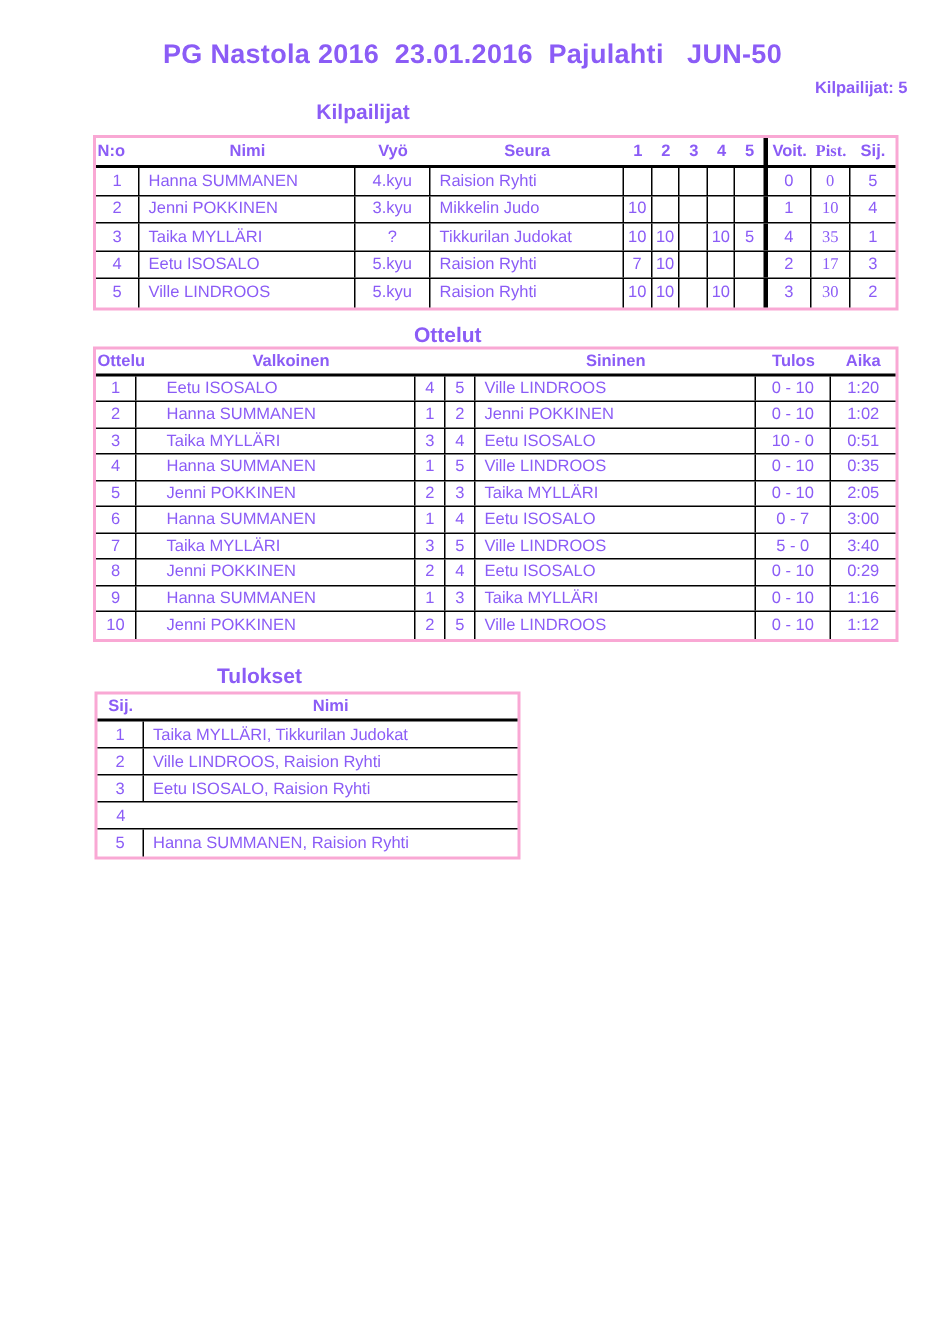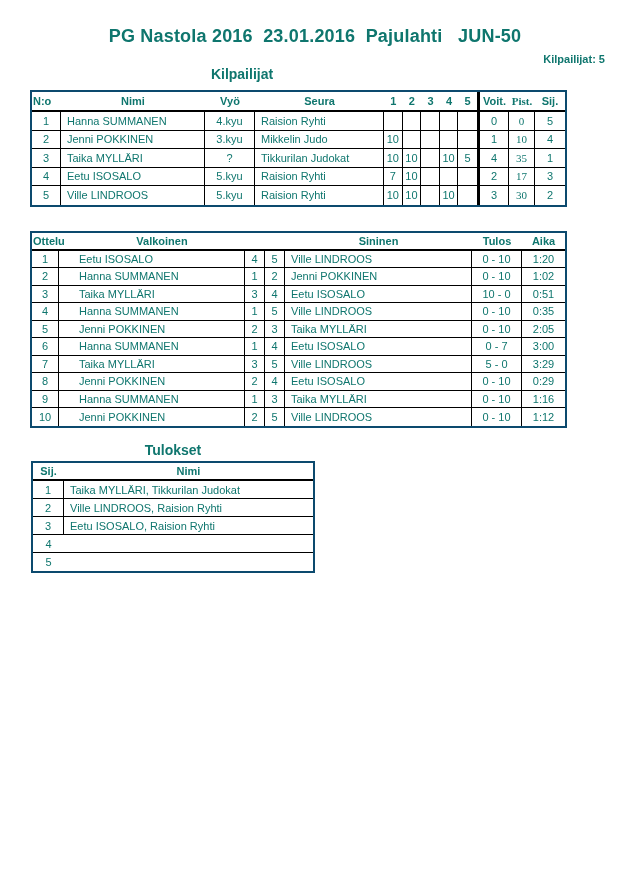--- a/index.html
+++ b/index.html
@@ -1,35 +1,35 @@
 <!DOCTYPE html>
 <html><head>
 <meta charset="utf-8">
 <style>
   html,body{margin:0;padding:0;background:#fff;}
   .page{
     position:relative;width:630px;height:891px;background:#ffffff;
-    font-family:"Liberation Sans",sans-serif;color:#0f766e;overflow:hidden;
+    font-family:"Liberation Sans",sans-serif;color:#8b5cf6;overflow:hidden;
   }
   .title{
     position:absolute;top:26px;left:0;width:630px;text-align:center;
     font-size:18px;font-weight:bold;white-space:pre;letter-spacing:0.2px;
   }
   .count-label{
     position:absolute;top:53px;right:25px;font-size:11px;font-weight:bold;
   }
   .section-heading{
     position:absolute;text-align:center;font-size:14px;font-weight:bold;
   }
   .h-kilpailijat{left:16px;top:66px;width:452px;}
   .h-ottelut{left:30px;top:215px;width:537px;}
   .h-tulokset{left:31px;top:442px;width:284px;}
 
   .tbl{
-    position:absolute;border:2px solid #0c4a6e;background:#fff;box-sizing:border-box;
+    position:absolute;border:2px solid #f9a8d4;background:#fff;box-sizing:border-box;margin-left:32px;
   }
   .tbl-kilpailijat{left:30px;top:90px;width:537px;}
   .tbl-ottelut{left:30px;top:231px;width:537px;}
   .tbl-tulokset{left:31px;top:461px;width:284px;}
 
   .tr{display:flex;border-bottom:1px solid #000;box-sizing:border-box;height:18.5px;}
   .tbl-ottelut .tr{height:17.5px;}
   .tbl-tulokset .tr{height:18px;}
   .tr:last-child{border-bottom:none;}
   .thead{border-bottom:2px solid #000;height:20px;}
@@ -158,20 +158,21 @@
       <div class="td k-s">10</div>
       <div class="td k-s"></div>
       <div class="td k-s">10</div>
       <div class="td k-s k-s-last"></div>
       <div class="td k-voit">3</div>
       <div class="td k-pist">30</div>
       <div class="td k-sij">2</div>
     </div>
   </div>
 
+  <div class="section-heading h-ottelut">Ottelut</div>
 
   <div class="tbl tbl-ottelut">
     <div class="tr thead">
       <div class="td th th-edge o-no">Ottelu</div>
       <div class="td th o-valk">Valkoinen</div>
       <div class="td th o-n"></div>
       <div class="td th o-n"></div>
       <div class="td th o-sini">Sininen</div>
       <div class="td th o-tulos">Tulos</div>
       <div class="td th o-aika">Aika</div>
@@ -230,21 +231,21 @@
       <div class="td o-tulos">0 - 7</div>
       <div class="td o-aika">3:00</div>
     </div>
     <div class="tr">
       <div class="td o-no">7</div>
       <div class="td left o-valk">Taika MYLLÄRI</div>
       <div class="td o-n">3</div>
       <div class="td o-n">5</div>
       <div class="td left o-sini">Ville LINDROOS</div>
       <div class="td o-tulos">5 - 0</div>
-      <div class="td o-aika">3:29</div>
+      <div class="td o-aika">3:40</div>
     </div>
     <div class="tr">
       <div class="td o-no">8</div>
       <div class="td left o-valk">Jenni POKKINEN</div>
       <div class="td o-n">2</div>
       <div class="td o-n">4</div>
       <div class="td left o-sini">Eetu ISOSALO</div>
       <div class="td o-tulos">0 - 10</div>
       <div class="td o-aika">0:29</div>
     </div>
@@ -285,16 +286,17 @@
     </div>
     <div class="tr">
       <div class="td t-sij">3</div>
       <div class="td left t-nimi">Eetu ISOSALO, Raision Ryhti</div>
     </div>
     <div class="tr">
       <div class="td t-sij">4</div>
     </div>
     <div class="tr">
       <div class="td t-sij">5</div>
+      <div class="td left t-nimi">Hanna SUMMANEN, Raision Ryhti</div>
     </div>
   </div>
 
 </div>
 
 </body></html>

